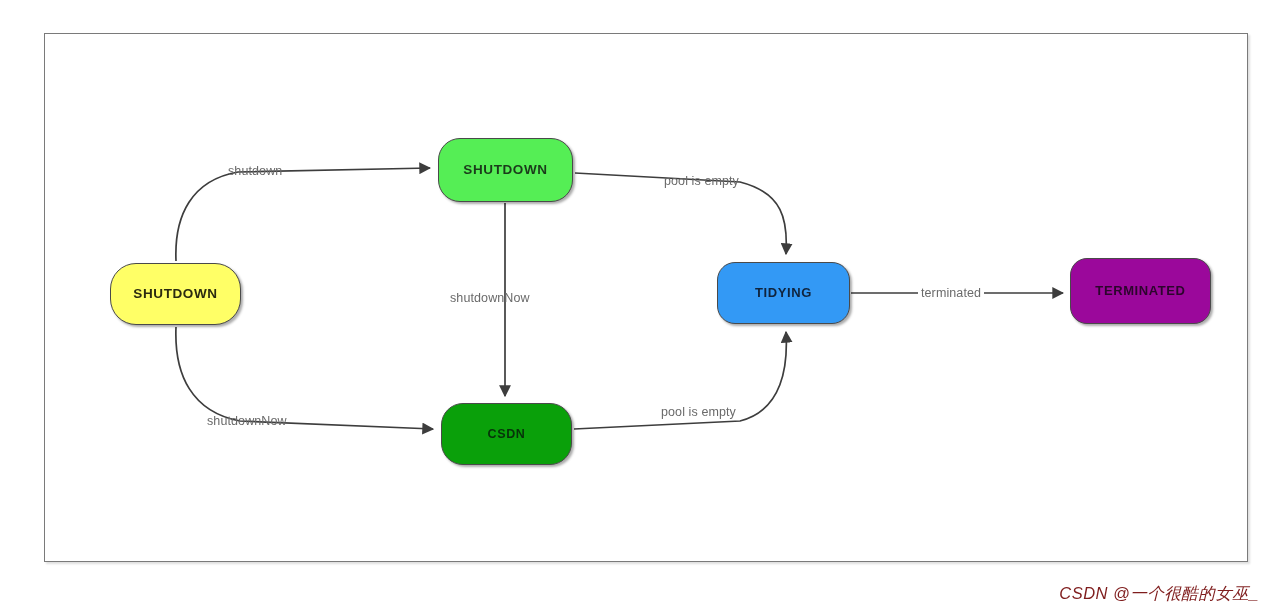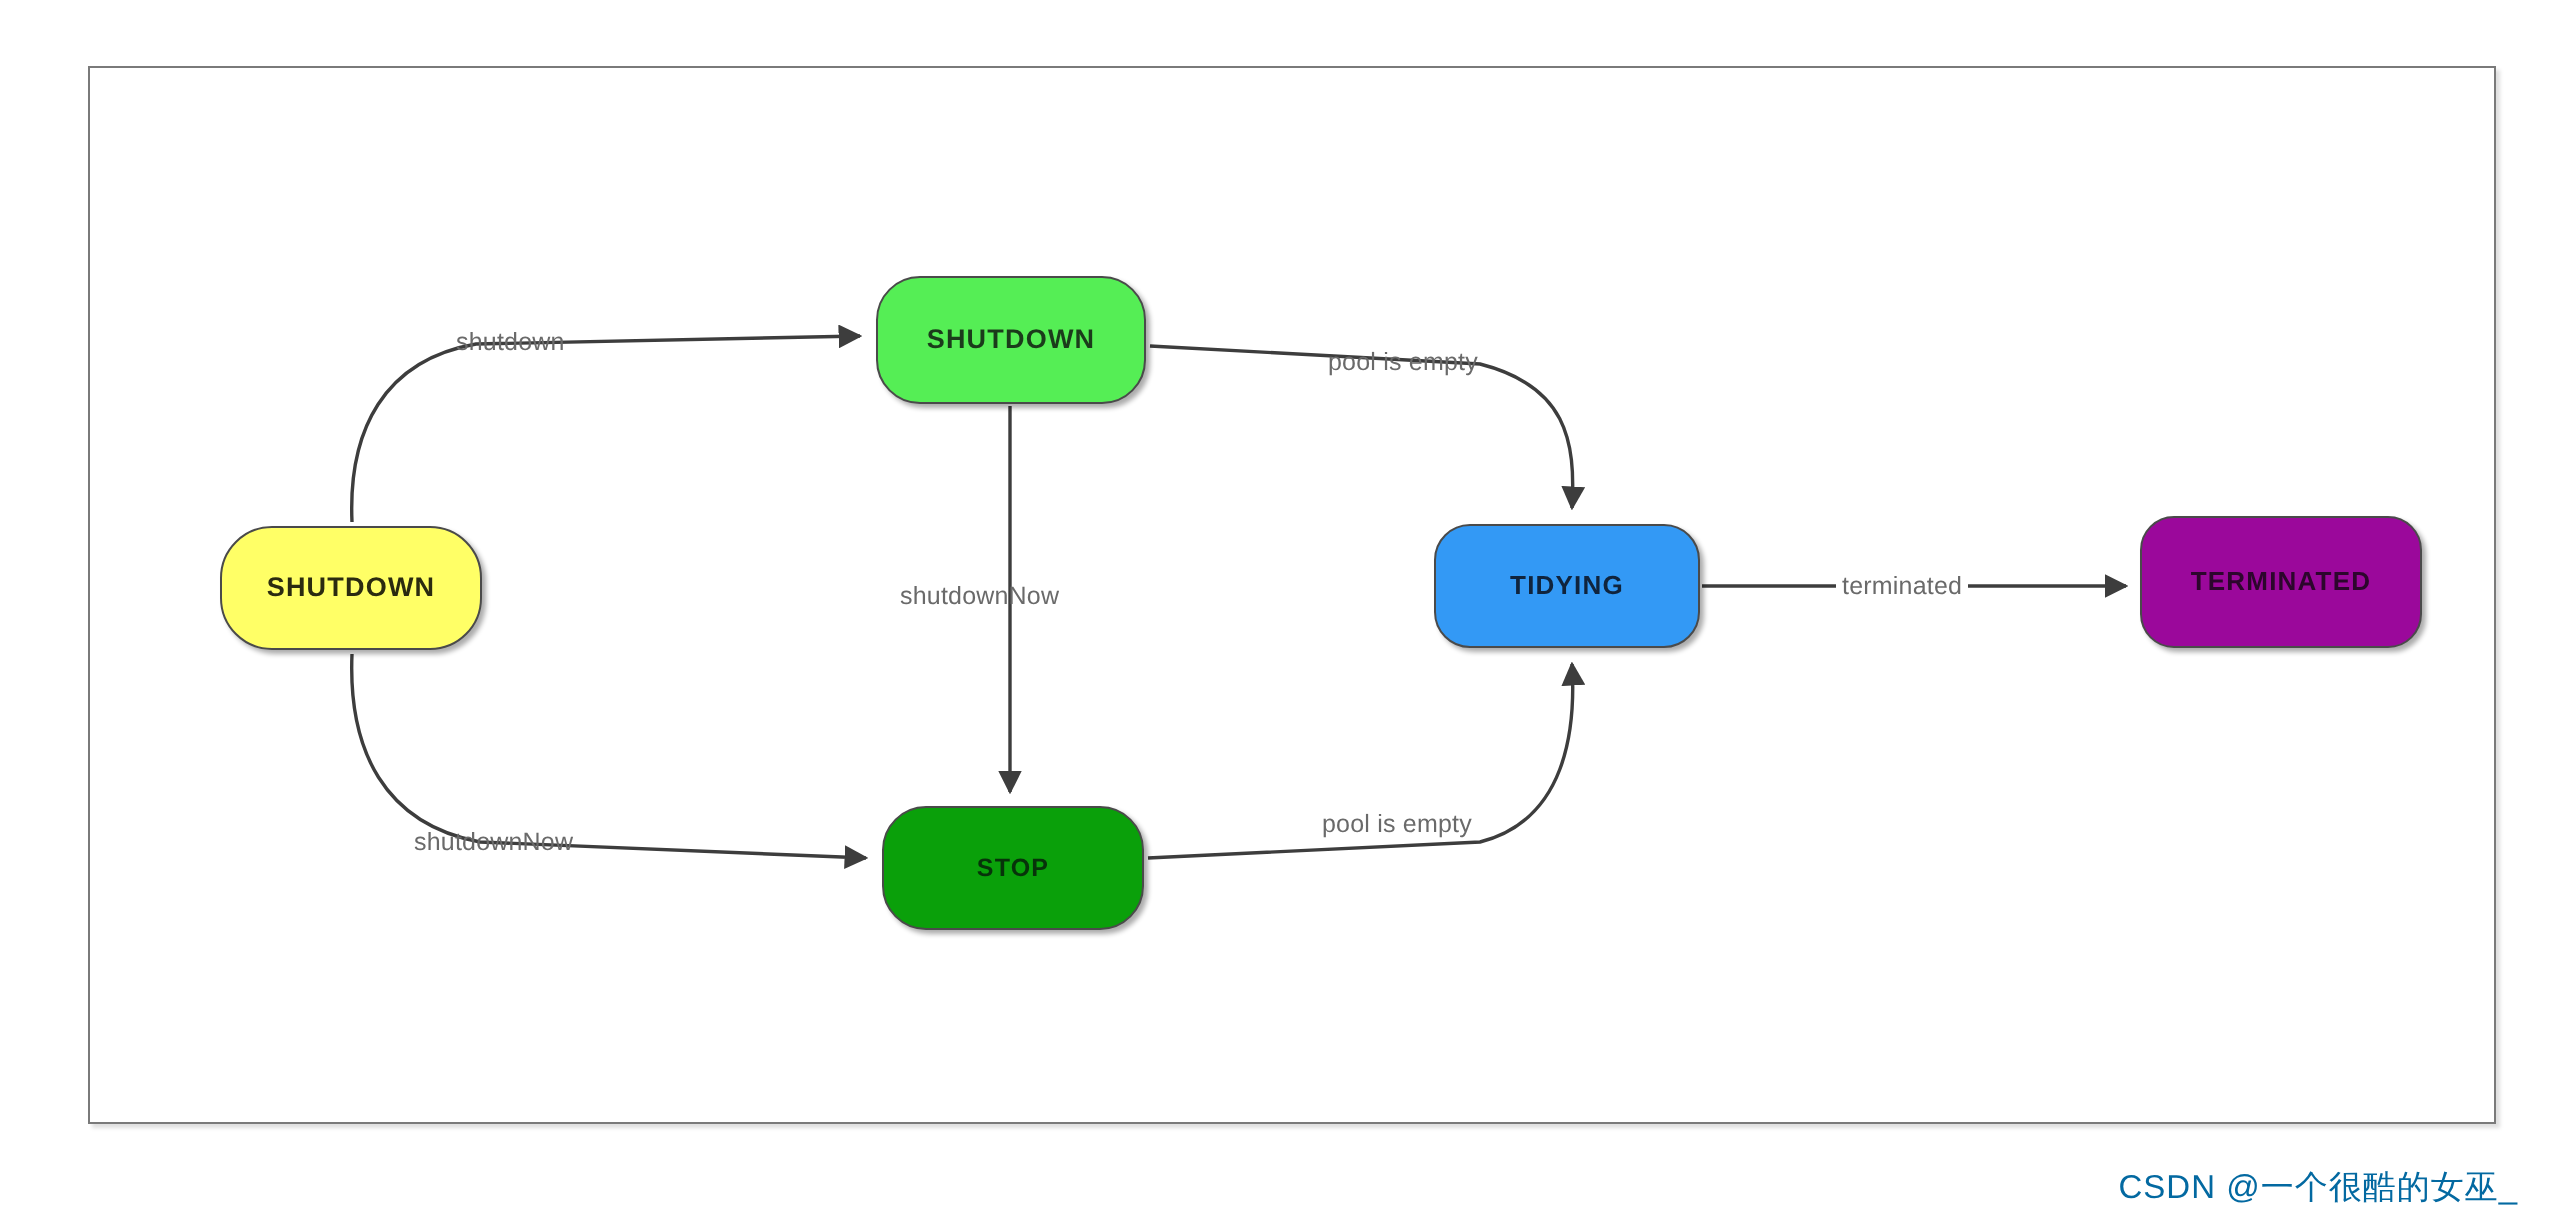--- a/index.html
+++ b/index.html
@@ -101,24 +101,25 @@
     position: absolute;
     color: #6a6a6a;
     font-size: 12.5px;
     white-space: nowrap;
     letter-spacing: 0.1px;
   }
   #watermark {
     position: absolute;
     right: 18px;
     bottom: 6px;
-    color: #0369a1;
+    color: #7f1d1d;
     font-size: 16.5px;
     letter-spacing: 0.5px;
     white-space: nowrap;
+    font-style: italic;
   }
 </style>
 </head>
 <body>
 
 <div id="canvas">
 
   <div id="frame"></div>
 
   <svg id="edges" viewBox="0 0 1277 611" xmlns="http://www.w3.org/2000/svg">
@@ -143,21 +144,21 @@
 
   <div class="node" id="node-running">
     <span class="node-label">SHUTDOWN</span>
   </div>
 
   <div class="node" id="node-shutdown">
     <span class="node-label">SHUTDOWN</span>
   </div>
 
   <div class="node" id="node-stop">
-    <span class="node-label">STOP</span>
+    <span class="node-label">CSDN</span>
   </div>
 
   <div class="node" id="node-tidying">
     <span class="node-label">TIDYING</span>
   </div>
 
   <div class="node" id="node-terminated">
     <span class="node-label">TERMINATED</span>
   </div>
 

